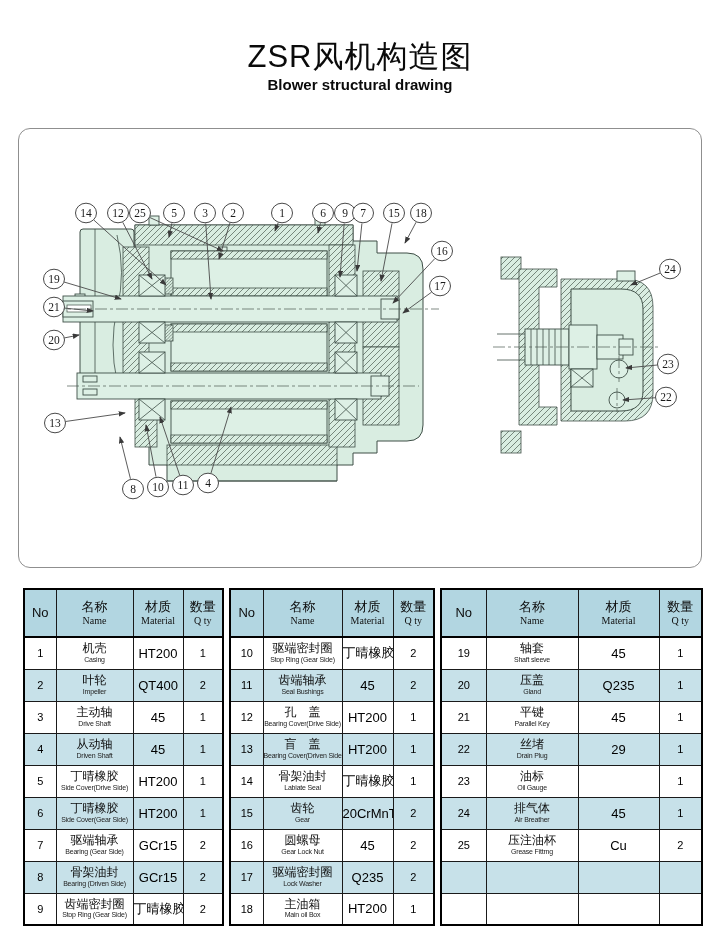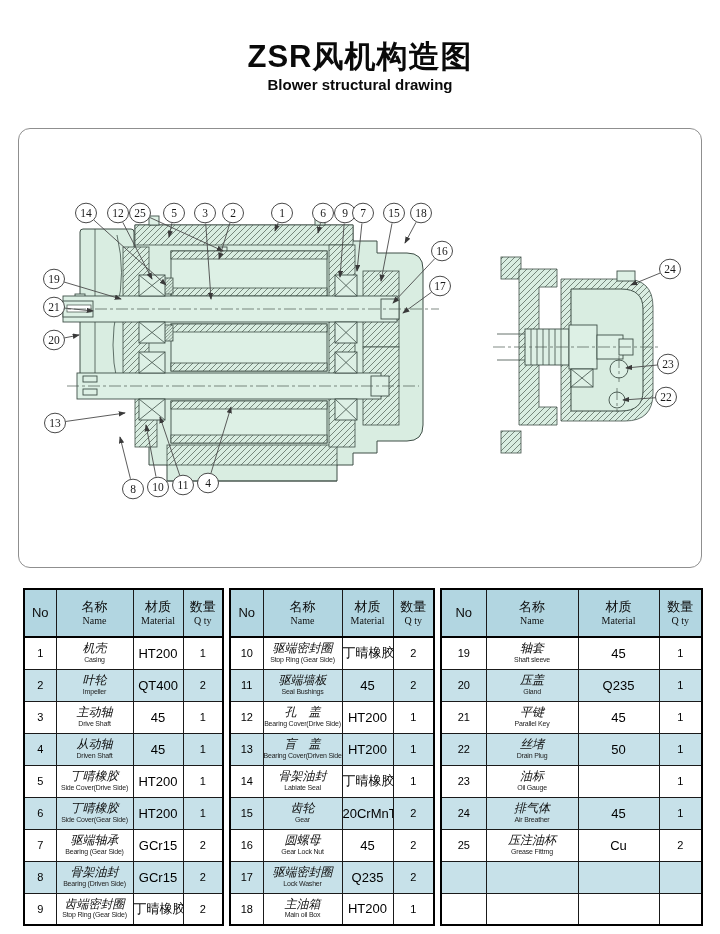--- a/index.html
+++ b/index.html
@@ -4,21 +4,21 @@
 <style>
   html,body{margin:0;padding:0;}
   body{
     width:720px;height:934px;position:relative;background:#ffffff;
     font-family:"Liberation Sans","DejaVu Sans",sans-serif;color:#000;
     overflow:hidden;
   }
   
   .title{
     position:absolute;top:36px;left:0;width:720px;text-align:center;
-    font-size:31px;font-weight:bold;letter-spacing:1px;color:#0a0a0a;
+    font-size:31px;font-weight:normal;letter-spacing:1px;color:#0a0a0a;
   }
   .subtitle{
     position:absolute;top:76px;left:0;width:720px;text-align:center;
     font-size:15px;font-weight:bold;color:#0a0a0a;
   }
   
   .panel{
     position:absolute;left:18px;top:128px;width:684px;height:440px;
     border:1px solid #8f8f8f;border-radius:12px;background:#fff;box-sizing:border-box;
   }
@@ -36,21 +36,21 @@
   
   .ptable{position:absolute;top:588px;border-collapse:collapse;table-layout:fixed;
           background:#fff;border:2px solid #000;}
   .ptable td{border:1px solid #1a1a1a;text-align:center;vertical-align:middle;
              padding:0;overflow:hidden;}
   .ptable thead td{background:#b2d6e1;height:46px;border-bottom:2px solid #000;}
   .ptable tbody tr{height:32px;}
   .ptable tbody tr:nth-child(even){background:#c7e1e9;}
   .hzh{font-size:13px;color:#0d0d0d;line-height:1.15;}
   .hen{font-size:10px;color:#111;line-height:1.1;font-family:Liberation Serif, serif;}
-  .zh{font-size:12px;color:#0d0d0d;line-height:1.15;white-space:nowrap;font-style:italic;}
+  .zh{font-size:12px;color:#0d0d0d;line-height:1.15;white-space:nowrap;}
   .en{font-size:7px;color:#222;line-height:1.2;white-space:nowrap;letter-spacing:-0.2px;}
   .c-no{font-size:11px;}
   .c-mat{font-size:13px;white-space:nowrap;}
   .c-qty{font-size:11px;}
   #t1{left:23px;width:199px;}
   #t2{left:229px;width:204px;}
   #t3{left:440px;width:261px;}
 </style>
 </head>
 <body>
@@ -458,21 +458,21 @@
         <td class="c-name">
           <div class="zh">驱端密封圈</div>
           <div class="en">Stop Ring (Gear Side)</div>
         </td>
         <td class="c-mat">丁晴橡胶</td>
         <td class="c-qty">2</td>
       </tr>
       <tr>
         <td class="c-no">11</td>
         <td class="c-name">
-          <div class="zh">驱端墙板</div>
+          <div class="zh">齿端轴承</div>
           <div class="en">Seal Bushings</div>
         </td>
         <td class="c-mat">45</td>
         <td class="c-qty">2</td>
       </tr>
       <tr>
         <td class="c-no">12</td>
         <td class="c-name">
           <div class="zh">孔　盖</div>
           <div class="en">Bearing Cover(Drive Side)</div>
@@ -590,21 +590,21 @@
         </td>
         <td class="c-mat">45</td>
         <td class="c-qty">1</td>
       </tr>
       <tr>
         <td class="c-no">22</td>
         <td class="c-name">
           <div class="zh">丝堵</div>
           <div class="en">Drain Plug</div>
         </td>
-        <td class="c-mat">50</td>
+        <td class="c-mat">29</td>
         <td class="c-qty">1</td>
       </tr>
       <tr>
         <td class="c-no">23</td>
         <td class="c-name">
           <div class="zh">油标</div>
           <div class="en">Oil Gauge</div>
         </td>
         <td class="c-mat"></td>
         <td class="c-qty">1</td>

